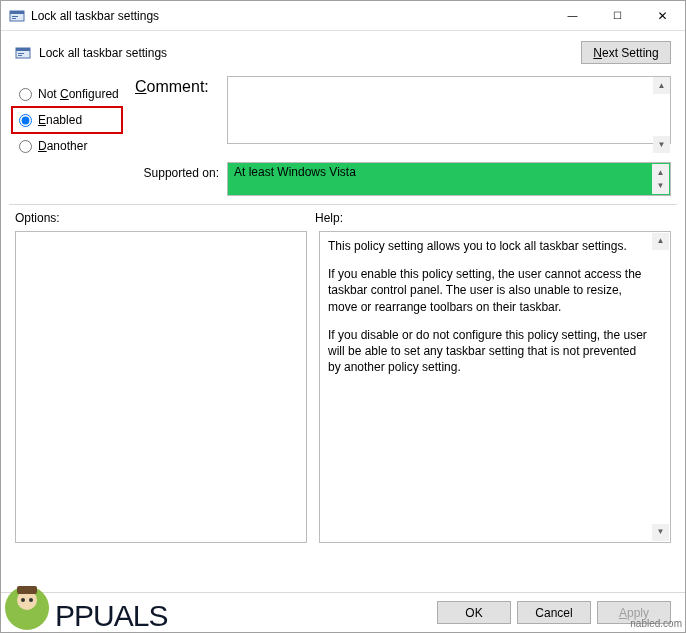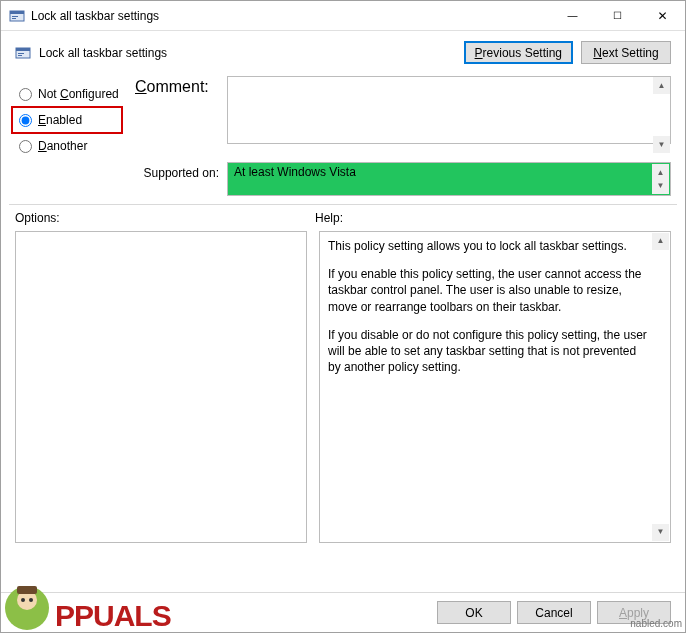--- a/index.html
+++ b/index.html
@@ -204,21 +204,21 @@
     .watermark {
       position: absolute;
       left: 0; bottom: 0;
       display: flex; align-items: flex-end;
       pointer-events: none;
     }
     .watermark .avatar {
       width: 55px; height: 55px;
       position: relative;
     }
-    .watermark .text { font-size: 30px; font-weight: 700; color:#b91c1c; letter-spacing: -1px;}
+    .watermark .text { font-size: 30px; font-weight: 400; color:#0f172a; letter-spacing: -1px;}
     .origin {
       position: absolute;
       right: 4px; bottom: 4px;
       font-size: 10px;
       color: #777;
     }
     
     .root { position: relative; }
   </style>
 </head>
@@ -247,21 +247,20 @@
     <span class="icon">
       <svg width="16" height="16" viewBox="0 0 16 16">
         <rect x="1" y="3" width="14" height="10" fill="#dfe8f5" stroke="#4a6ea9" stroke-width="1"></rect>
         <rect x="1" y="3" width="14" height="3" fill="#4a6ea9"></rect>
         <rect x="3" y="8" width="6" height="1" fill="#4a6ea9"></rect>
         <rect x="3" y="10" width="4" height="1" fill="#4a6ea9"></rect>
       </svg>
     </span>
     <span class="policy-name">Lock all taskbar settings</span>
     <div class="top-buttons">
-      <button class="btn focused"><span class="u">P</span><span>revious Setting</span></button>
       <button class="btn"><span class="u">N</span><span>ext Setting</span></button>
     </div>
   </div>
 
   <div class="state-area">
     <div class="radio-col">
       <label class="radio-row">
         <input type="radio" name="state" style="">
         <span><span>Not </span><span class="u">C</span><span>onfigured</span></span>
       </label>

